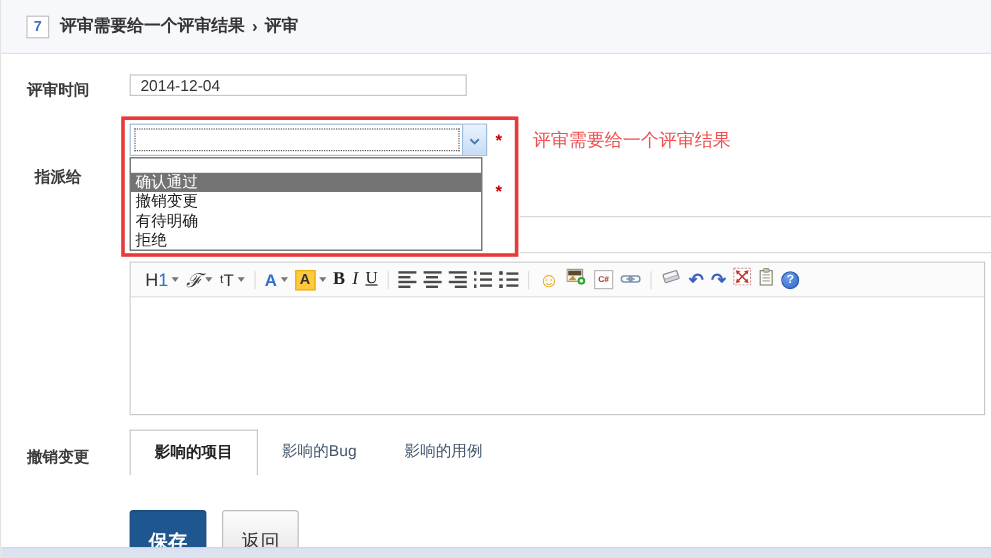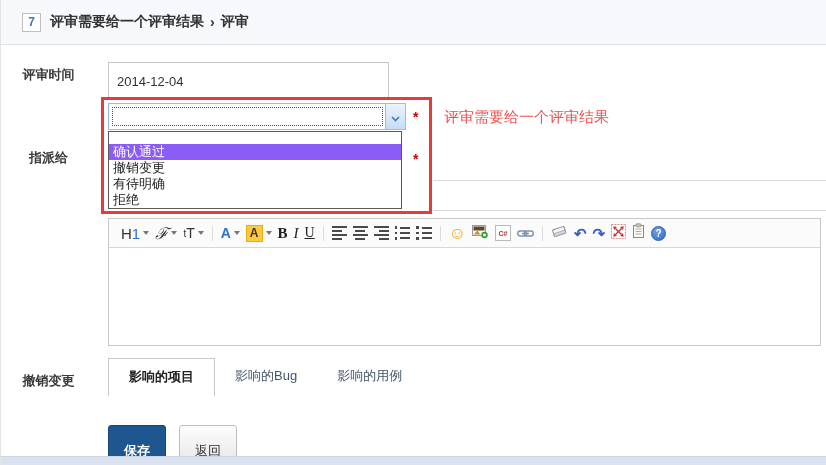--- a/index.html
+++ b/index.html
@@ -9,39 +9,39 @@
   
   .hdr{position:absolute;left:0;top:0;right:0;height:45px;background:#f7f8fc;border-bottom:1px solid #e2e2e6;
        display:flex;align-items:center;padding-left:21px;box-sizing:border-box;}
   .badge{width:17px;height:17px;line-height:17px;text-align:center;border:1px solid #c0c0c0;background:#fff;
          color:#4374bd;font-size:12px;font-weight:bold;margin-right:9px;}
   .hdr-title,.hdr-sep,.hdr-page{font-size:14px;font-weight:bold;color:#333;}
   .hdr-sep{margin:0 6px;}
 
   
   .lbl{position:absolute;left:0;width:95px;text-align:center;font-size:13px;font-weight:bold;color:#3a3a3a;line-height:26px;}
-  #lbl-time{top:62px}#lbl-result{top:104px}#lbl-assign{top:145px}#lbl-reviewer{top:185px}#lbl-comment{top:272px}#lbl-impact{top:368px}
-
-  
-  .inp-time{position:absolute;left:107px;top:62px;width:281px;height:38px;border:1px solid #c6c6c6;box-sizing:border-box;
+  #lbl-time{top:62px}#lbl-result{top:104px}#lbl-assign{top:135px}#lbl-reviewer{top:185px}#lbl-comment{top:272px}#lbl-impact{top:368px}
+
+  
+  .inp-time{position:absolute;left:107px;top:62px;width:281px;height:18px;border:1px solid #c6c6c6;box-sizing:border-box;
             padding:0 8px;font-size:13px;color:#333;font-family:"Liberation Sans",sans-serif;background:#fff;}
   .sel{position:absolute;left:107px;top:103px;width:298px;height:27px;border:1px solid #9ebcdd;box-sizing:border-box;
        background:#fff;display:flex;cursor:default;}
   .sel-val{flex:1;margin:3px 2px 3px 3px;border:1px dotted #555;font-size:12px;line-height:17px;padding-left:3px;color:#333;}
   .sel-arrow{width:19px;border-left:1px solid #9ebcdd;background:linear-gradient(#eaf3fd,#c6dcf5);
              display:flex;align-items:center;justify-content:center;}
   .req{position:absolute;color:#c00;font-weight:bold;font-size:14px;line-height:26px;}
   #req-result{left:412px;top:104px}#req-assign{left:412px;top:146px}
 
   
   .ddl{position:absolute;left:107px;top:131px;width:294px;background:#fff;border:1px solid #5a5a5a;
        box-sizing:border-box;z-index:5;margin:0;padding:0;}
   .ddl li{list-style:none;height:16px;line-height:16px;font-size:13px;padding-left:4px;color:#1a1a1a;white-space:nowrap;overflow:hidden;}
   .ddl li.empty{height:12px;}
-  .ddl li.hl{background:#8b5cf6;color:#fff;}
+  .ddl li.hl{background:#737373;color:#fff;}
 
   
   .redbox{position:absolute;left:100px;top:97px;width:325px;height:111px;border:3px solid #e83a3a;z-index:8;pointer-events:none;}
   .note{position:absolute;left:443px;top:108px;font-size:15px;color:#ee5050;white-space:nowrap;text-align:center;}
 
   .hline{position:absolute;left:432px;right:0;height:0;border-top:1px solid #d9d9d9;}
   #hline1{top:180px}#hline2{top:210px}
 
   
   .editor{position:absolute;left:107px;top:218px;width:713px;height:128px;border:1px solid #c8c8c8;box-sizing:border-box;background:#fff;}
@@ -77,21 +77,21 @@
            display:flex;align-items:center;justify-content:center;box-sizing:border-box;}
   .edit-area{height:97px;background:#fff;}
 
   
   .tabs{position:absolute;left:107px;top:358px;display:flex;align-items:flex-start;}
   .tab{padding:0 20px;height:36px;line-height:36px;font-size:13px;color:#44566b;cursor:pointer;}
   .tab.active{border:1px solid #c9c9c9;border-bottom:none;font-weight:bold;color:#222;background:#fff;height:37px;}
 
   
   .actions{position:absolute;left:107px;top:425px;display:flex;gap:13px;}
-  .btn{height:28px;padding:16px 15px;border-radius:3px;font-size:13px;cursor:pointer;font-family:"Liberation Sans",sans-serif;}
+  .btn{height:28px;padding:16px 15px;border-radius:3px;font-size:16px;cursor:pointer;font-family:"Liberation Sans",sans-serif;}
   .btn-save{background:#1e578f;border:1px solid #15477a;color:#fff;font-weight:bold;}
   .btn-back{background:linear-gradient(#fdfdfd,#eaeaea);border:1px solid #bdbdbd;color:#333;text-align:center;}
 
   .footer{position:absolute;left:0;right:0;bottom:0;height:8px;background:#dce3f0;border-top:1px solid #ccd5e5;}
 </style>
 </head>
 <body>
 
 <div class="page">
 

